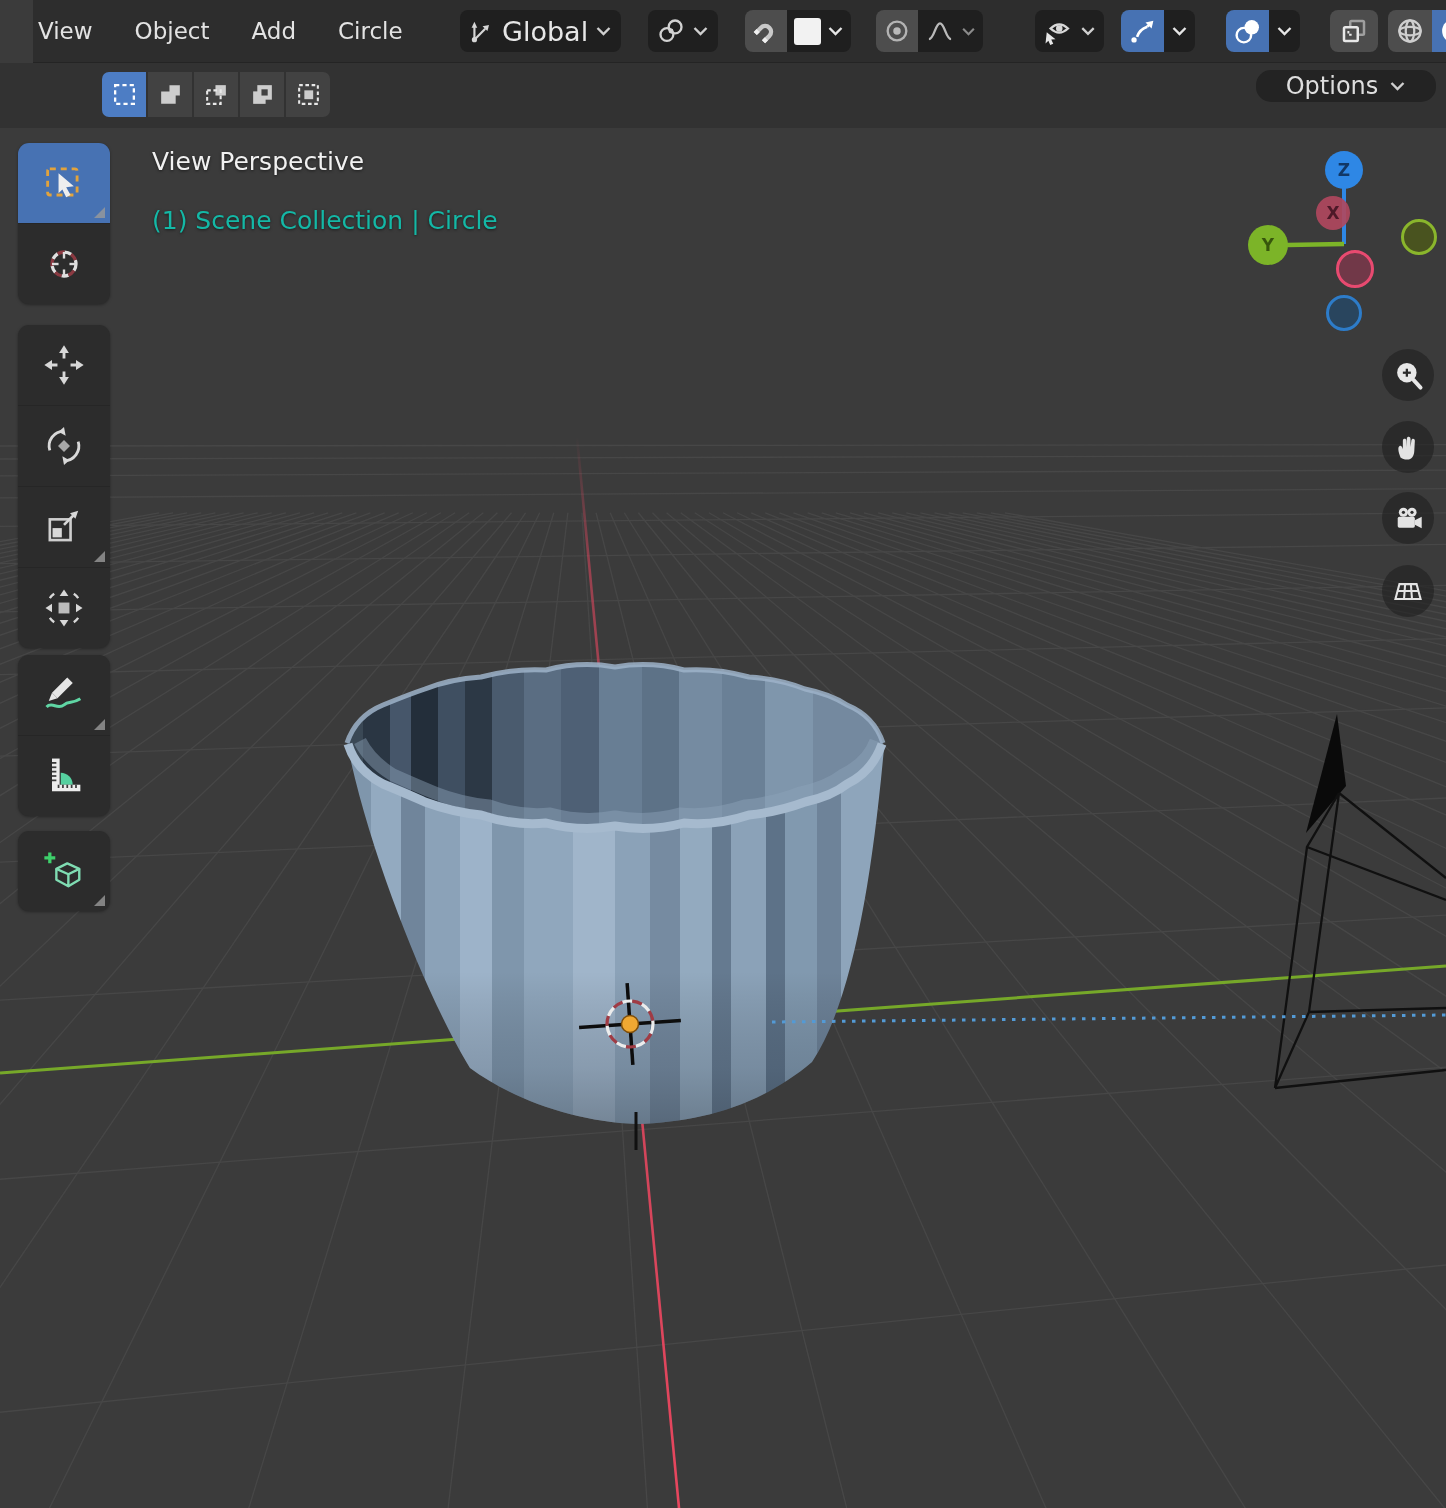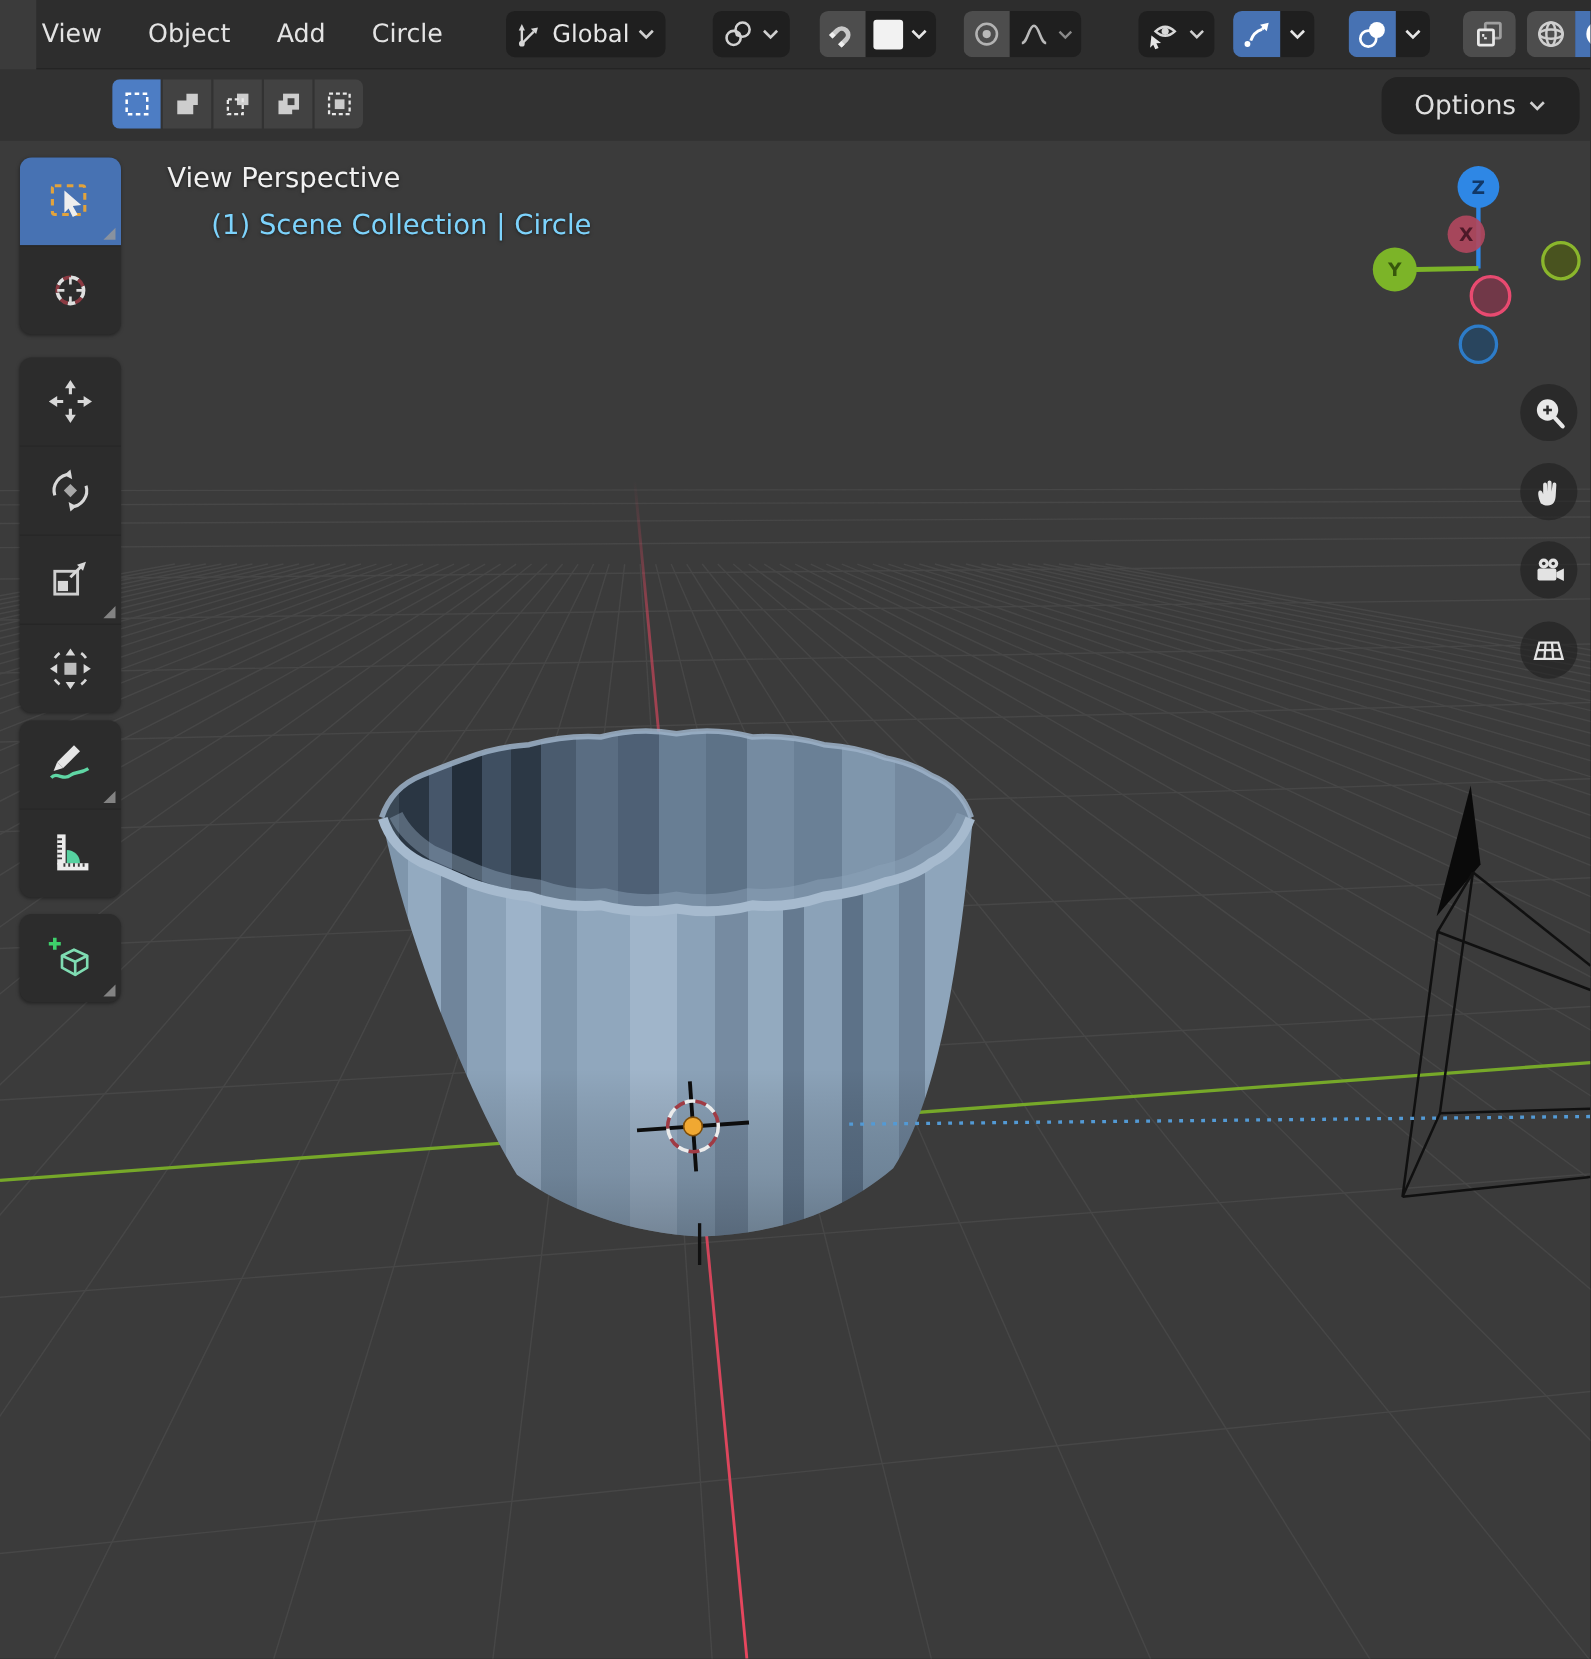--- a/index.html
+++ b/index.html
@@ -4,41 +4,41 @@
 <style>
   html,body{margin:0;padding:0;background:#222;}
   .stage{position:relative;width:1446px;height:1508px;overflow:hidden;background:#3b3b3b;
          font-family:"DejaVu Sans","Liberation Sans",sans-serif;-webkit-font-smoothing:antialiased;}
   
   .topbar{position:absolute;top:0;left:0;right:0;height:62px;background:#2d2d2d;z-index:40;
           border-bottom:1px solid #242424;margin-left:33px;}
   .menubar{position:absolute;left:-16px;top:0;height:62px;display:flex;align-items:center;}
   .menu{color:#e3e3e3;font-size:23px;padding:0 21px;cursor:default;}
   .pill{position:absolute;top:10px;height:42px;background:#1f1f1f;border-radius:8px;
-        display:flex;align-items:center;padding:0 9px;gap:7px;color:#e6e6e6;font-size:22px;}
+        display:flex;align-items:center;padding:0 9px;gap:7px;color:#e6e6e6;font-size:27px;}
   .pillgroup{position:absolute;top:10px;height:42px;display:flex;border-radius:8px;overflow:hidden;}
   .seg{display:flex;align-items:center;justify-content:center;height:42px;background:#1f1f1f;padding:0 7px;gap:6px;}
   .seg.lt{background:#4d4d4d;}
   .seg.blue{background:#4772b3;}
   .chev{display:block;}
   .swatch{width:27px;height:27px;background:#f2f2f2;border-radius:3px;}
   
   .toolstrip{position:absolute;top:63px;left:0;right:0;height:65px;background:#323232;z-index:35;}
   .selmodes{position:absolute;left:102px;top:9px;display:flex;gap:2px;border-radius:7px;overflow:hidden;}
   .smbtn{width:44px;height:45px;background:#424242;display:flex;align-items:center;justify-content:center;}
   .smbtn.active{background:#4d7dc4;}
-  .options-btn{position:absolute;right:10px;top:7px;height:52px;min-width:148px;background:#232323;
+  .options-btn{position:absolute;right:10px;top:7px;height:32px;min-width:148px;background:#232323;
         border-radius:15px;display:flex;align-items:center;justify-content:center;gap:11px;
         color:#dedede;font-size:24px;padding:0 16px;}
   
   .scene{position:absolute;top:0;left:0;z-index:1;}
   .vp-label{position:absolute;left:152px;color:#f1f1f1;font-size:25px;z-index:10;
             text-shadow:0 1px 3px rgba(0,0,0,.55);}
   .vp-label.l1{top:147px;}
-  .vp-label.l2{top:190px;color:#7dd3fc;margin-left:40px;}
+  .vp-label.l2{top:206px;color:#14b8a6;}
   
   .ltgroup{position:absolute;left:18px;width:92px;background:#2c2c2c;border-radius:11px;z-index:20;
            box-shadow:0 1px 3px rgba(0,0,0,.35);display:flex;flex-direction:column;overflow:hidden;}
   .ltbtn{width:92px;height:80px;display:flex;align-items:center;justify-content:center;position:relative;}
   .ltbtn + .ltbtn{border-top:1px solid #262626;}
   .ltbtn.active{background:#4772b3;}
   .ltbtn .subtri{position:absolute;right:5px;bottom:5px;width:0;height:0;
                  border-left:11px solid transparent;border-bottom:11px solid #9a9a9a;opacity:.8;}
   
   .navbtn{position:absolute;left:1382px;width:52px;height:52px;border-radius:50%;

